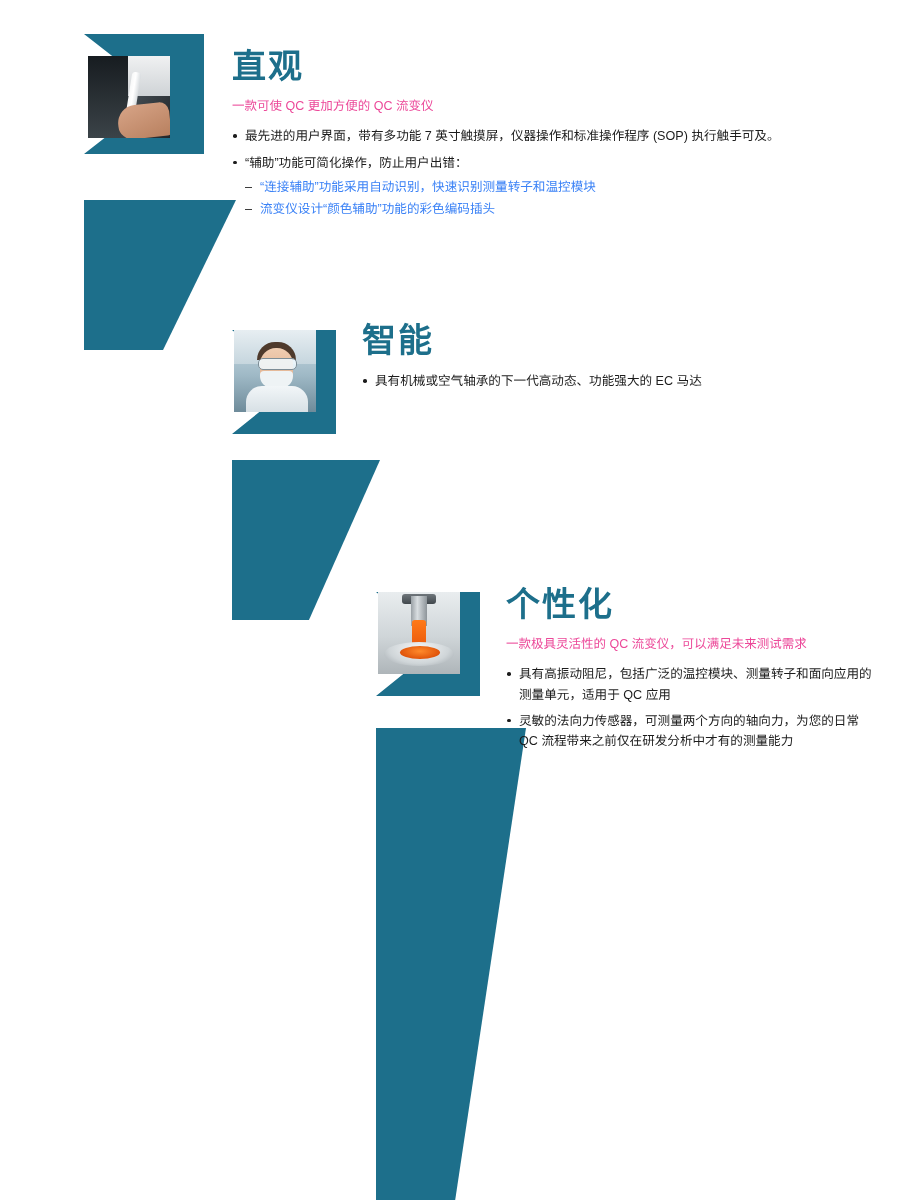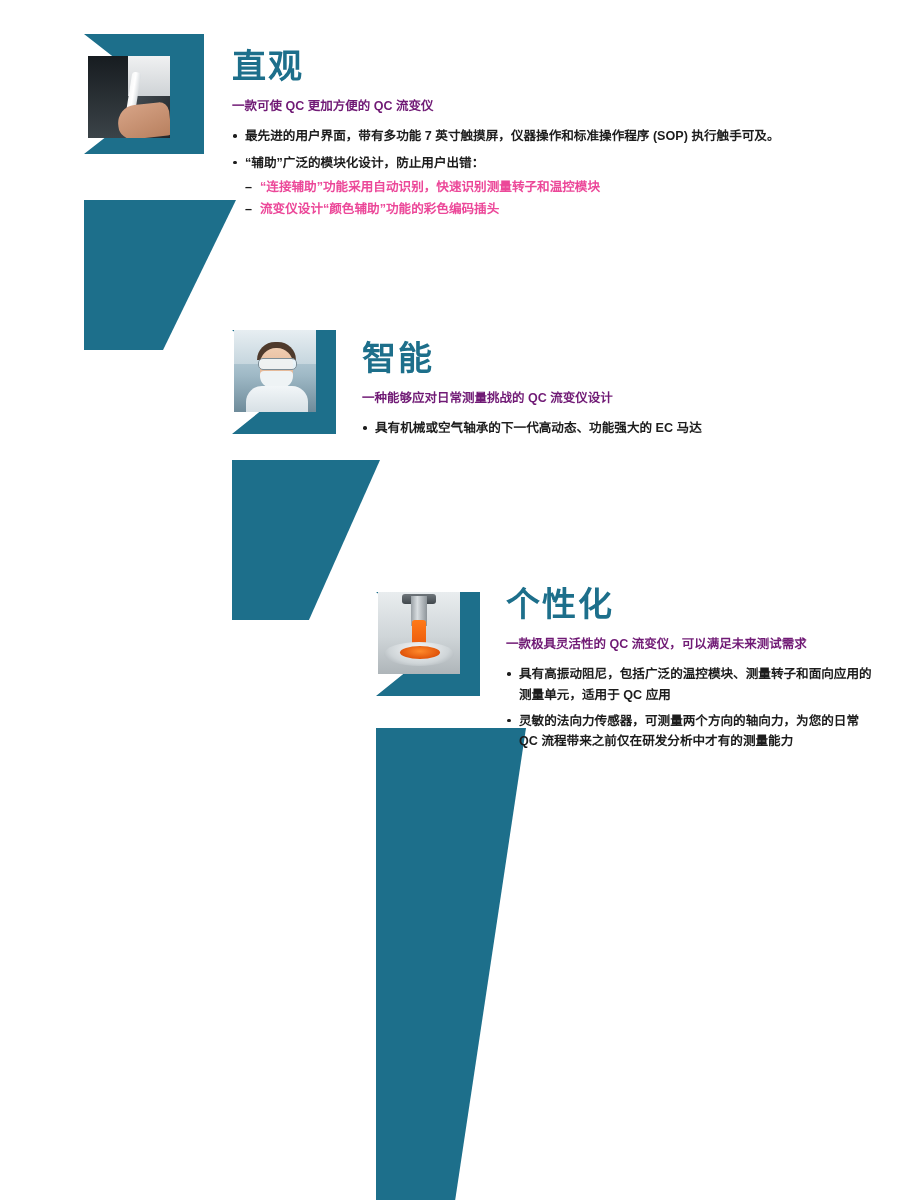--- a/index.html
+++ b/index.html
@@ -224,40 +224,40 @@
   .t3-bg { position:absolute; inset:0; background: linear-gradient(180deg,#e9edef 0%, #cfd5d8 55%, #aeb5b9 100%); }
   .t3-spindle { position:absolute; left:33px; top:4px; width:16px; height:30px; background: linear-gradient(90deg,#9aa1a6,#d9dee1 40%,#8d9499); }
   .t3-cap { position:absolute; left:24px; top:2px; width:34px; height:10px; border-radius:3px; background: linear-gradient(180deg,#6f767b,#41484d); }
   .t3-plate { position:absolute; left:6px; top:50px; width:70px; height:24px; border-radius:50%; background: radial-gradient(ellipse at 50% 30%, #f6f8f9 0%, #cfd5d8 60%, #9aa1a6 100%); }
   .t3-fluid { position:absolute; left:34px; top:28px; width:14px; height:30px; background: linear-gradient(180deg,#ff7a18 0%, #e8560b 100%); border-radius: 4px 4px 10px 10px; }
   .t3-pool { position:absolute; left:22px; top:54px; width:40px; height:13px; border-radius:50%; background: radial-gradient(ellipse at 50% 40%, #ff8a2b 0%, #e0540a 70%, #b94107 100%); }
 
   
   .section { position: absolute; }
   .sec-1 { left: 232px; top: 48px;  width: 646px; }
-  .sec-2 { left: 362px; top: 340px; width: 516px; }
+  .sec-2 { left: 362px; top: 322px; width: 516px; }
   .sec-3 { left: 506px; top: 586px; width: 372px; }
 
   .sec-title {
     font-family: "Liberation Sans", "DejaVu Sans", sans-serif;
     font-size: 34px;
     font-weight: bold;
     color: #1d6f8b;
     letter-spacing: 2px;
     line-height: 1.1;
     margin: 0 0 12px 0;
   }
   .sec-sub {
     font-size: 12.5px;
-    font-weight: bold;
-    color: #701a75;
+    font-weight: normal;
+    color: #ec4899;
     margin: 0 0 10px 0;
     line-height: 1.5;
   }
-  .bullets { margin: 0; padding: 0; list-style: none; font-weight: bold; }
+  .bullets { margin: 0; padding: 0; list-style: none; }
   .bullets > li {
     position: relative;
     padding-left: 13px;
     font-size: 12.6px;
     line-height: 1.62;
     color: #1c1c1c;
     margin-bottom: 6px;
   }
   .bullets > li::before {
     content: "";
@@ -268,21 +268,21 @@
     height: 3.5px;
     border-radius: 50%;
     background: #1c1c1c;
   }
   .subbullets { margin: 4px 0 0 0; padding: 0; list-style: none; }
   .subbullets > li {
     position: relative;
     padding-left: 15px;
     font-size: 12.6px;
     line-height: 1.62;
-    color: #ec4899;
+    color: #3b82f6;
     margin-bottom: 2px;
   }
   .subbullets > li::before {
     content: "–";
     position: absolute;
     left: 0;
     top: 0;
     color: #1c1c1c;
   }
 </style>
@@ -346,32 +346,31 @@
   </div>
 
   <div class="section sec-1">
     <h2 class="sec-title">直观</h2>
     <p class="sec-sub">一款可使 QC 更加方便的 QC 流变仪</p>
     <ul class="bullets">
       <li>
         <span>最先进的用户界面，带有多功能 7 英寸触摸屏，仪器操作和标准操作程序 (SOP) 执行触手可及。</span>
       </li>
       <li>
-        <span>“辅助”广泛的模块化设计，防止用户出错：</span>
+        <span>“辅助”功能可简化操作，防止用户出错：</span>
         <ul class="subbullets">
           <li>“连接辅助”功能采用自动识别，快速识别测量转子和温控模块</li>
           <li>流变仪设计“颜色辅助”功能的彩色编码插头</li>
         </ul>
       </li>
     </ul>
   </div>
 
   <div class="section sec-2">
     <h2 class="sec-title">智能</h2>
-    <p class="sec-sub">一种能够应对日常测量挑战的 QC 流变仪设计</p>
     <ul class="bullets">
       <li>具有机械或空气轴承的下一代高动态、功能强大的 EC 马达</li>
     </ul>
   </div>
 
   <div class="section sec-3">
     <h2 class="sec-title">个性化</h2>
     <p class="sec-sub">一款极具灵活性的 QC 流变仪，可以满足未来测试需求</p>
     <ul class="bullets">
       <li>具有高振动阻尼，包括广泛的温控模块、测量转子和面向应用的测量单元，适用于 QC 应用</li>

